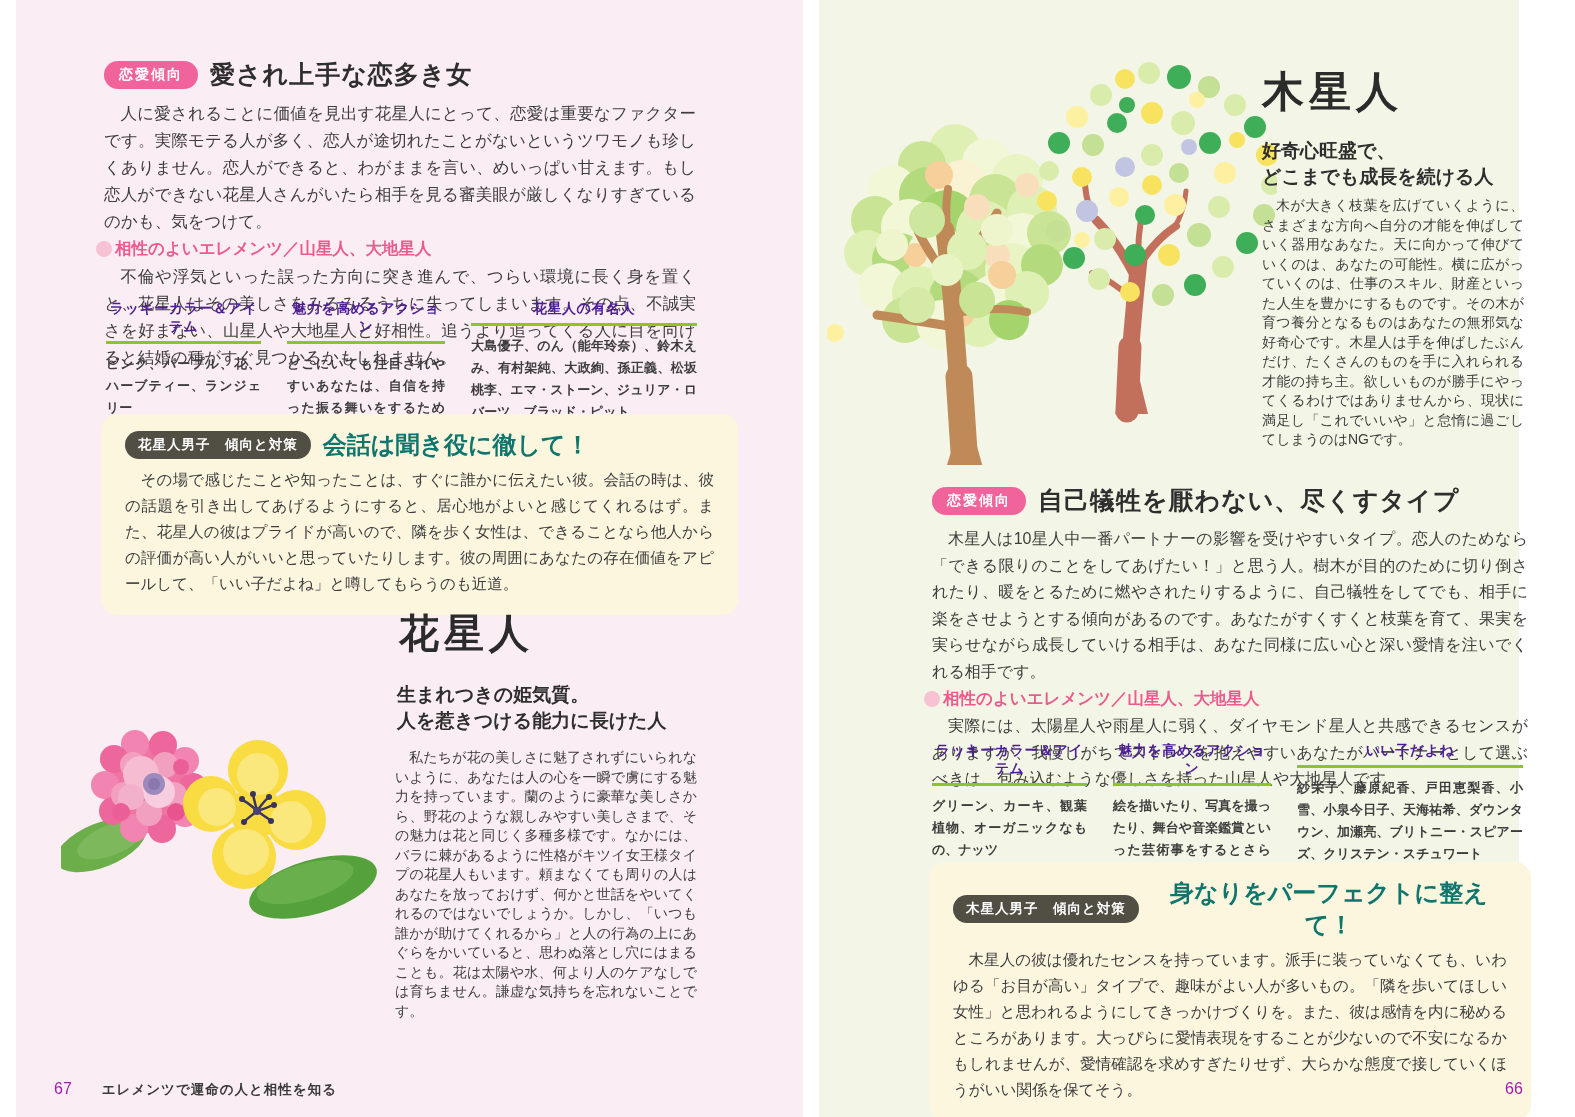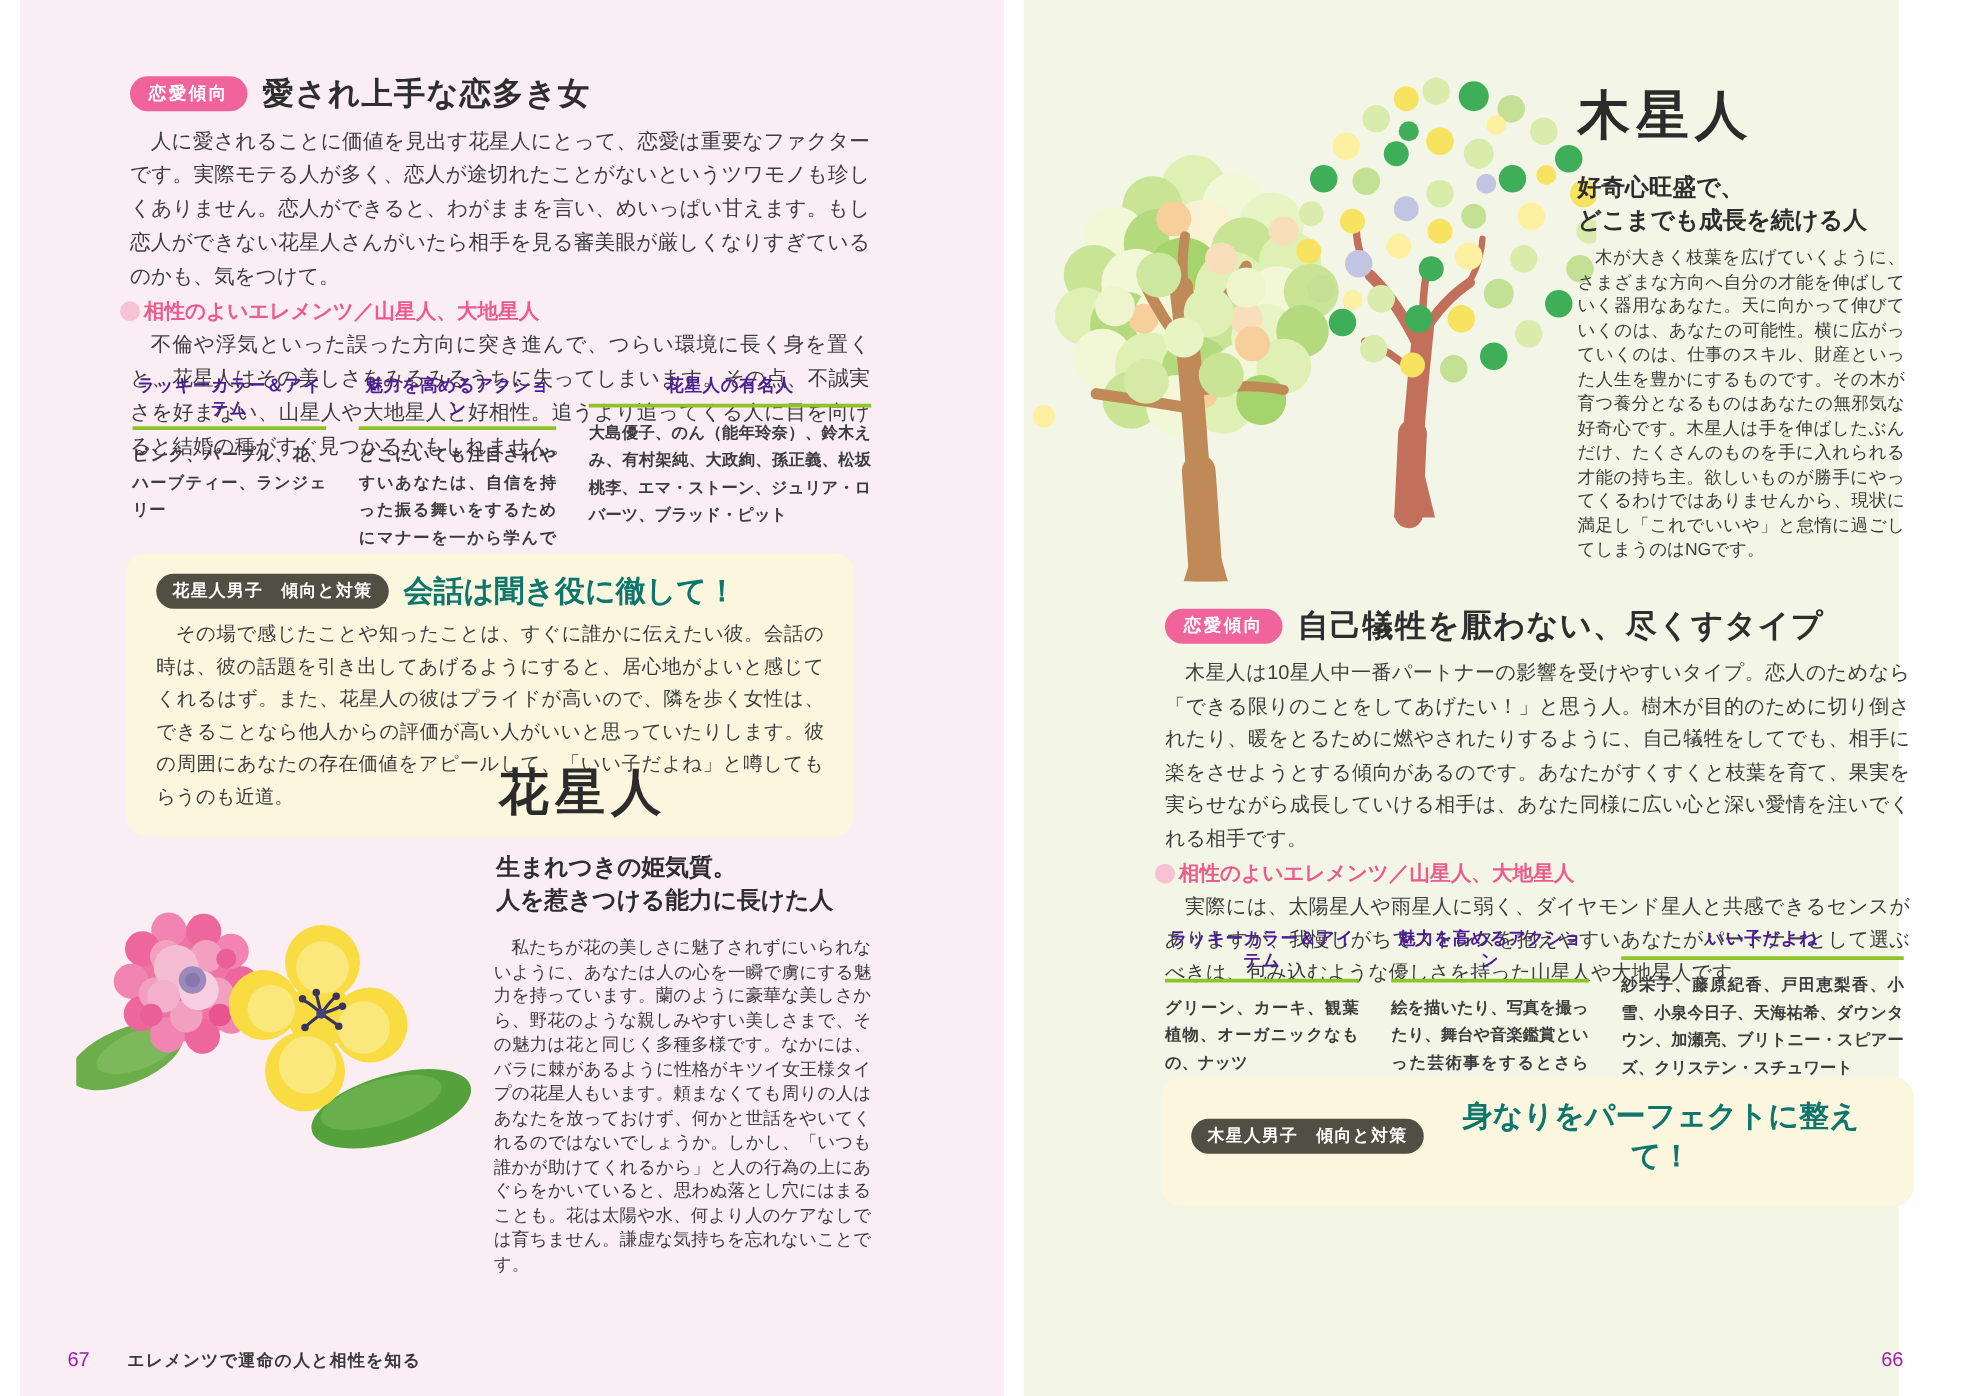--- a/index.html
+++ b/index.html
@@ -79,21 +79,21 @@
       <div class="info-col w2">
         <div class="col-head">魅力を高めるアクション</div>
         <div class="col-body">どこにいても注目されやすいあなたは、自信を持った振る舞いをするためにマナーを一から学んでみると、より高嶺の花として君臨できます。</div>
       </div>
       <div class="info-col w3">
         <div class="col-head">花星人の有名人</div>
         <div class="col-body">大島優子、のん（能年玲奈）、鈴木えみ、有村架純、大政絢、孫正義、松坂桃李、エマ・ストーン、ジュリア・ロバーツ、ブラッド・ピット</div>
       </div>
     </section>
 
-    <section class="abs advice-box" style="left:85px; top:442px; width:582px;">
+    <section class="abs advice-box" style="left:85px; top:414px; width:637px;">
       <div class="advice-head">
         <span class="badge-dark">花星人男子　傾向と対策</span>
         <h2 class="advice-title">会話は聞き役に徹して！</h2>
       </div>
       <p class="advice-body">その場で感じたことや知ったことは、すぐに誰かに伝えたい彼。会話の時は、彼の話題を引き出してあげるようにすると、居心地がよいと感じてくれるはず。また、花星人の彼はプライドが高いので、隣を歩く女性は、できることなら他人からの評価が高い人がいいと思っていたりします。彼の周囲にあなたの存在価値をアピールして、「いい子だよね」と噂してもらうのも近道。</p>
     </section>
 
     <h1 class="abs profile-title" style="left:383px; top:606px;">花星人</h1>
     <div class="abs profile-sub" style="left:381px; top:682px;">
       <span style="display:block">生まれつきの姫気質。</span>
@@ -328,19 +328,20 @@
         <div class="col-head">いい子だよね</div>
         <div class="col-body">紗栄子、藤原紀香、戸田恵梨香、小雪、小泉今日子、天海祐希、ダウンタウン、加瀬亮、ブリトニー・スピアーズ、クリステン・スチュワート</div>
       </div>
     </section>
 
     <section class="abs advice-box" style="left:110px; top:862px; width:602px;">
       <div class="advice-head">
         <span class="badge-dark">木星人男子　傾向と対策</span>
         <h2 class="advice-title">身なりをパーフェクトに整えて！</h2>
       </div>
+      <p class="advice-body">木星人の彼は優れたセンスを持っています。派手に装っていなくても、いわゆる「お目が高い」タイプで、趣味がよい人が多いもの。「隣を歩いてほしい女性」と思われるようにしてきっかけづくりを。また、彼は感情を内に秘めるところがあります。大っぴらに愛情表現をすることが少ないので不安になるかもしれませんが、愛情確認を求めすぎたりせず、大らかな態度で接していくほうがいい関係を保てそう。</p>
     </section>
 
     <div class="abs footer" style="left:686px; top:1080px;">
       <span class="page-num">66</span>
     </div>
   </div>
 </div>
 
 </body></html>

